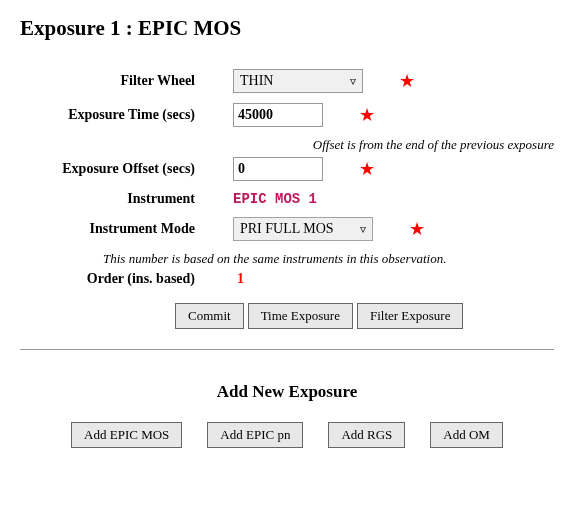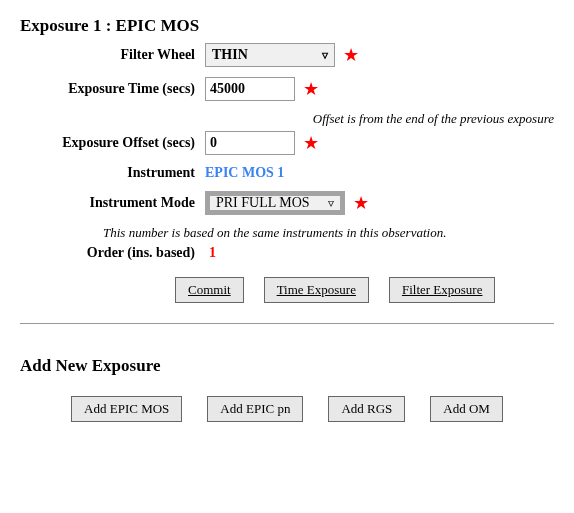--- a/index.html
+++ b/index.html
@@ -12,33 +12,34 @@
       font-family: Times New Roman, serif;
       font-size: 14px;
       background: #ffffff;
       width: 574px;
       min-height: 513px;
       padding: 16px 20px;
       color: #000;
     }
 
     .page-title {
-      font-size: 17px;
-      font-weight: bold;
-      margin-bottom: 7px;
+      font-size: 21px;
+      font-weight: bold;
+      margin-bottom: 28px;
     }
 
     .form-section {
       margin-bottom: 16px;
     }
 
     .form-row {
       display: flex;
       align-items: center;
       margin-bottom: 10px;
+      gap: 28px;
     }
 
     .form-label {
       font-weight: bold;
       text-align: right;
       min-width: 175px;
       margin-right: 10px;
       font-size: 14px;
     }
 
@@ -70,49 +71,49 @@
     .filter-wheel-input {
       width: 130px;
       background: #f0f0f0;
       display: flex;
       align-items: center;
       justify-content: space-between;
       border: 1px solid #999;
       padding: 2px 6px;
       height: 24px;
       cursor: pointer;
-      font-weight: bold;
     }
 
     .filter-wheel-text {
       font-size: 14px;
       font-family: Times New Roman, serif;
     }
 
     .dropdown-arrow {
       font-size: 12px;
       color: #000;
     }
 
     .instrument-mode-input {
       width: 140px;
       background: #f0f0f0;
       display: flex;
       align-items: center;
       justify-content: space-between;
-      border: 5px solid #a3a3a3;
+      border: 1px solid #a3a3a3;
       padding: 2px 6px;
       height: 24px;
       cursor: pointer;
     }
 
     .instrument-value {
-      color: #3b82f6;
-      font-weight: bold;
-      font-size: 14px;
+      color: #be185d;
+      font-weight: bold;
+      font-size: 14px;
+      font-family: Liberation Mono, monospace;
     }
 
     .order-value {
       color: red;
       font-weight: bold;
       font-size: 14px;
       margin-left: 4px;
     }
 
     .order-note {
@@ -120,22 +121,21 @@
       font-size: 13px;
       margin-left: 83px;
       margin-bottom: 4px;
     }
 
     .buttons-row {
       display: flex;
       align-items: center;
       margin-left: 155px;
       margin-top: 12px;
-      gap: 20px;
-      text-decoration: underline;
+      gap: 4px;
     }
 
     button {
       border: 1px solid #666;
       background: #e8e8e8;
       padding: 4px 12px;
       font-size: 13px;
       font-family: Times New Roman, serif;
       cursor: pointer;
       height: 26px;
@@ -143,20 +143,21 @@
 
     .divider {
       border: none;
       border-top: 1px solid #999;
       margin: 20px 0;
     }
 
     .add-section-title {
       font-size: 17px;
       font-weight: bold;
+      text-align: center;
       margin-bottom: 20px;
       margin-top: 32px;
     }
 
     .add-buttons-row {
       display: flex;
       justify-content: center;
       gap: 25px;
     }
 

